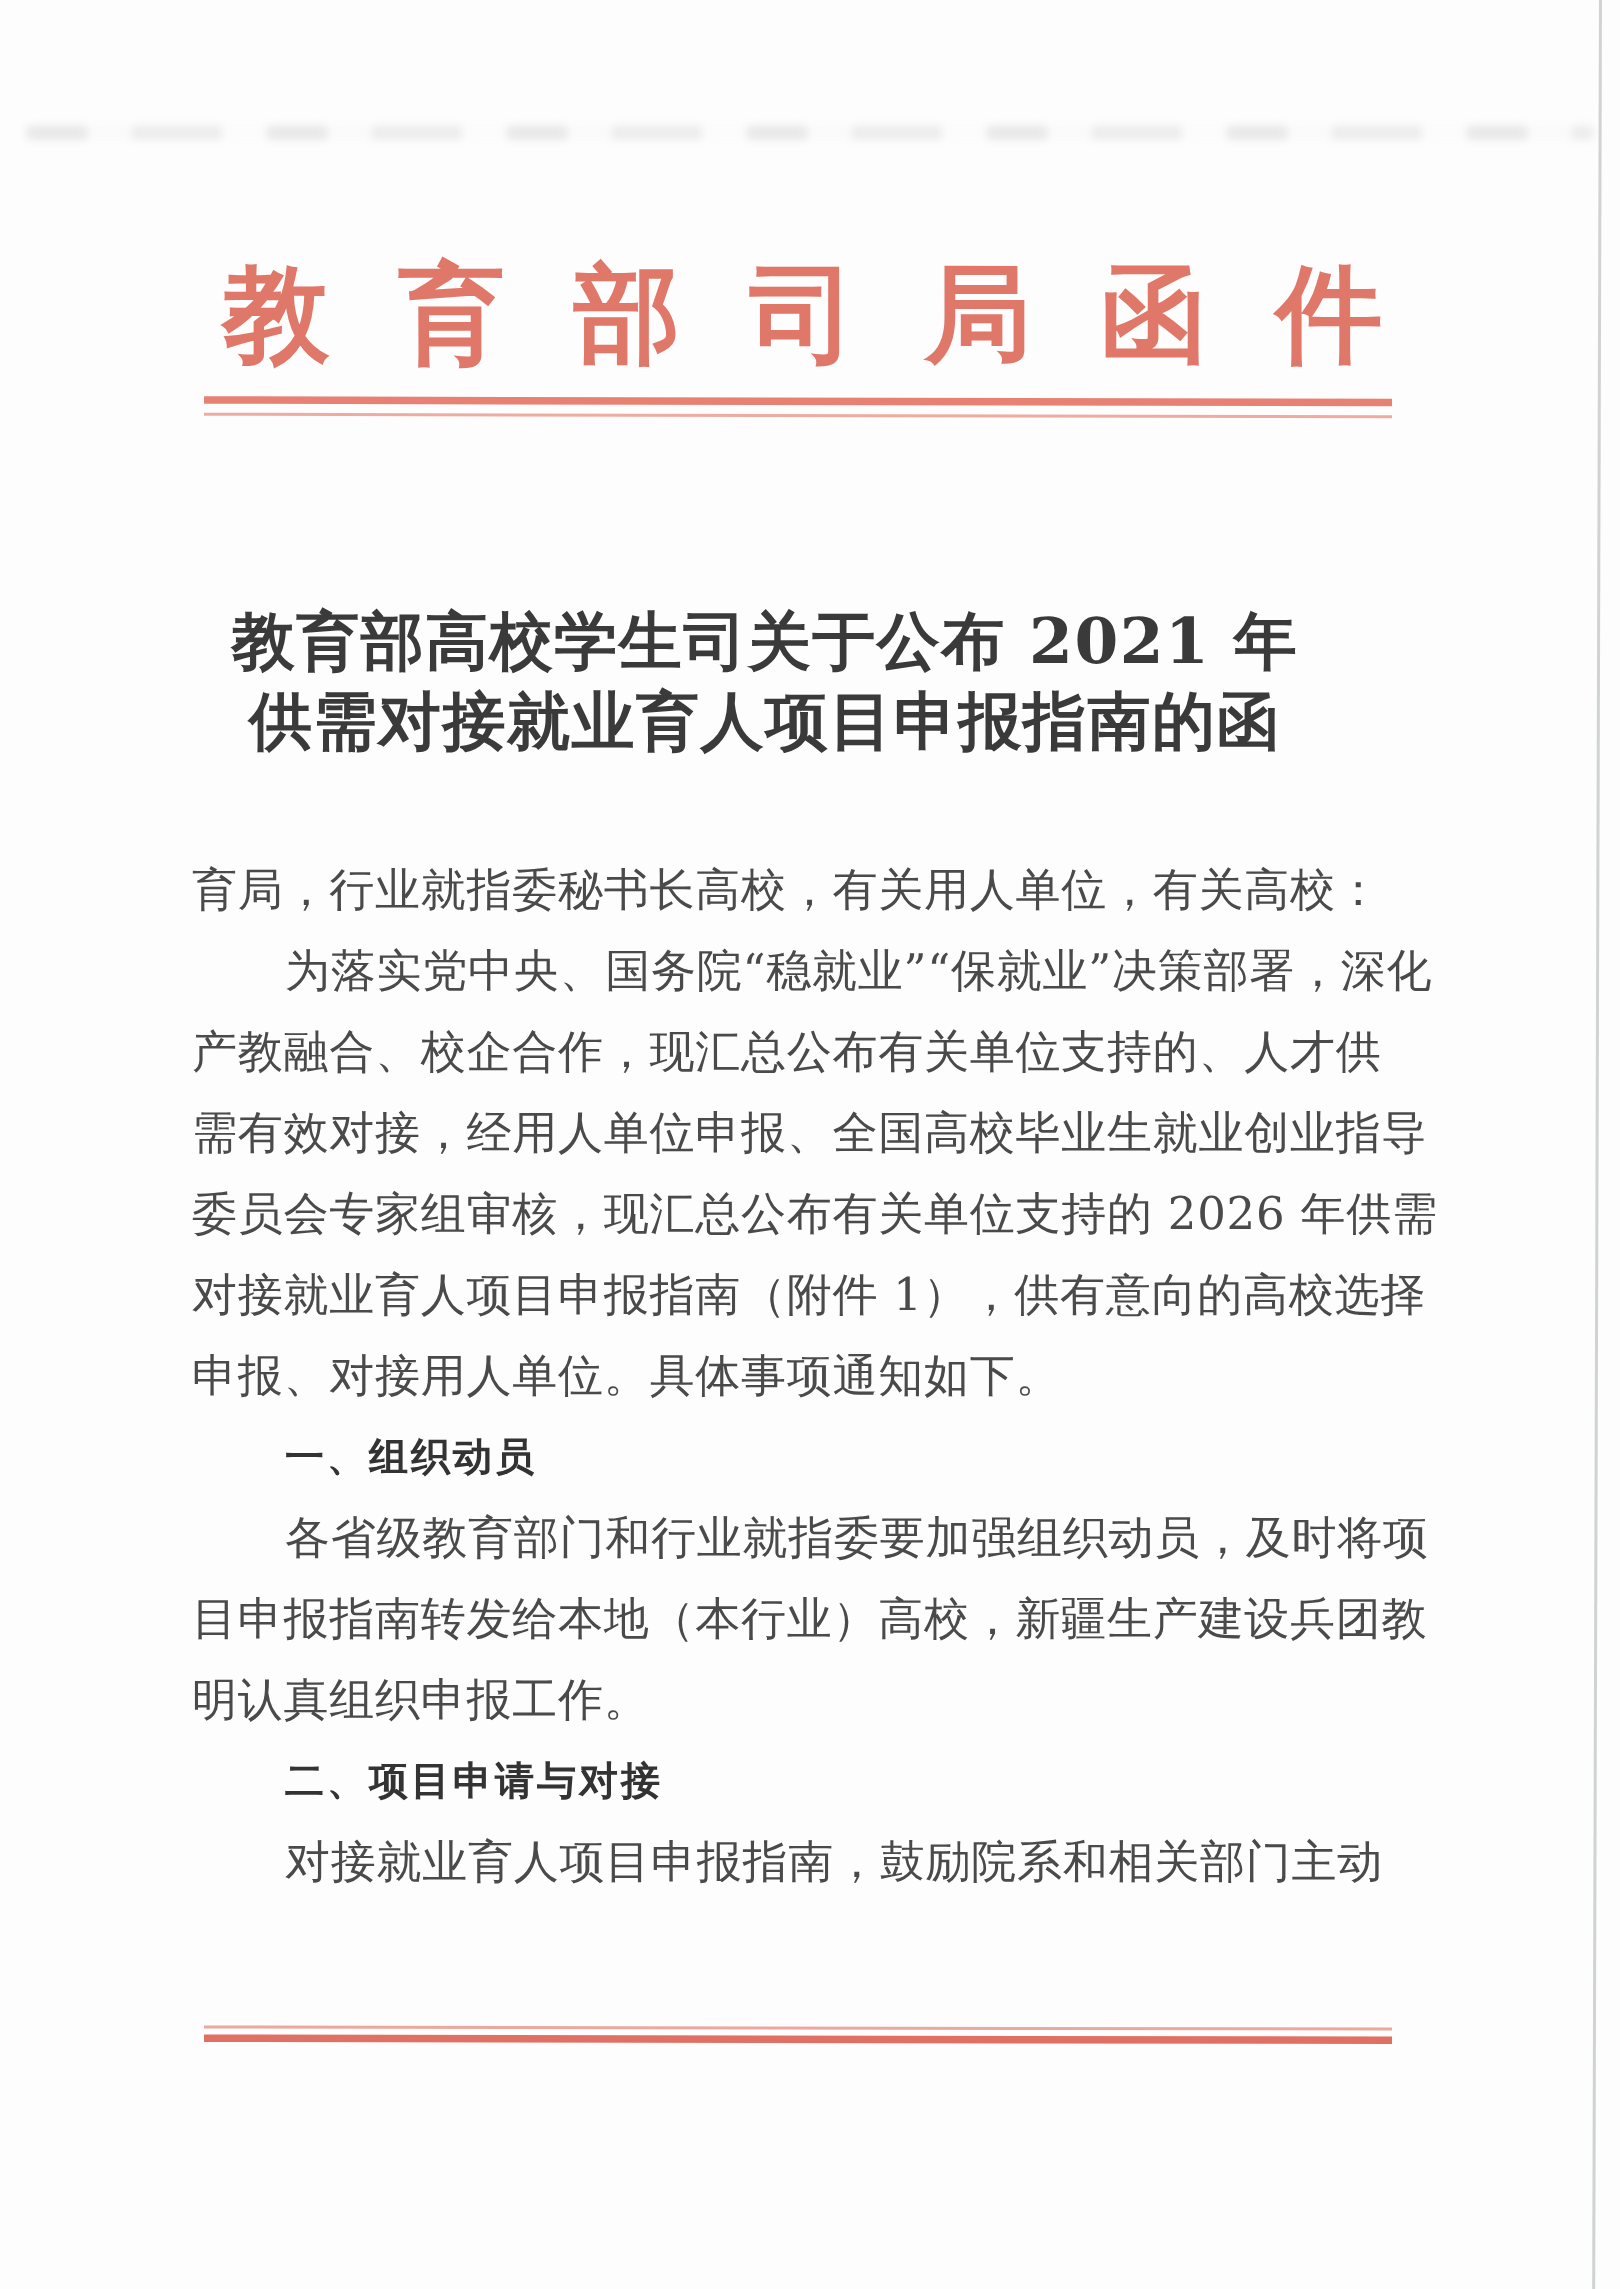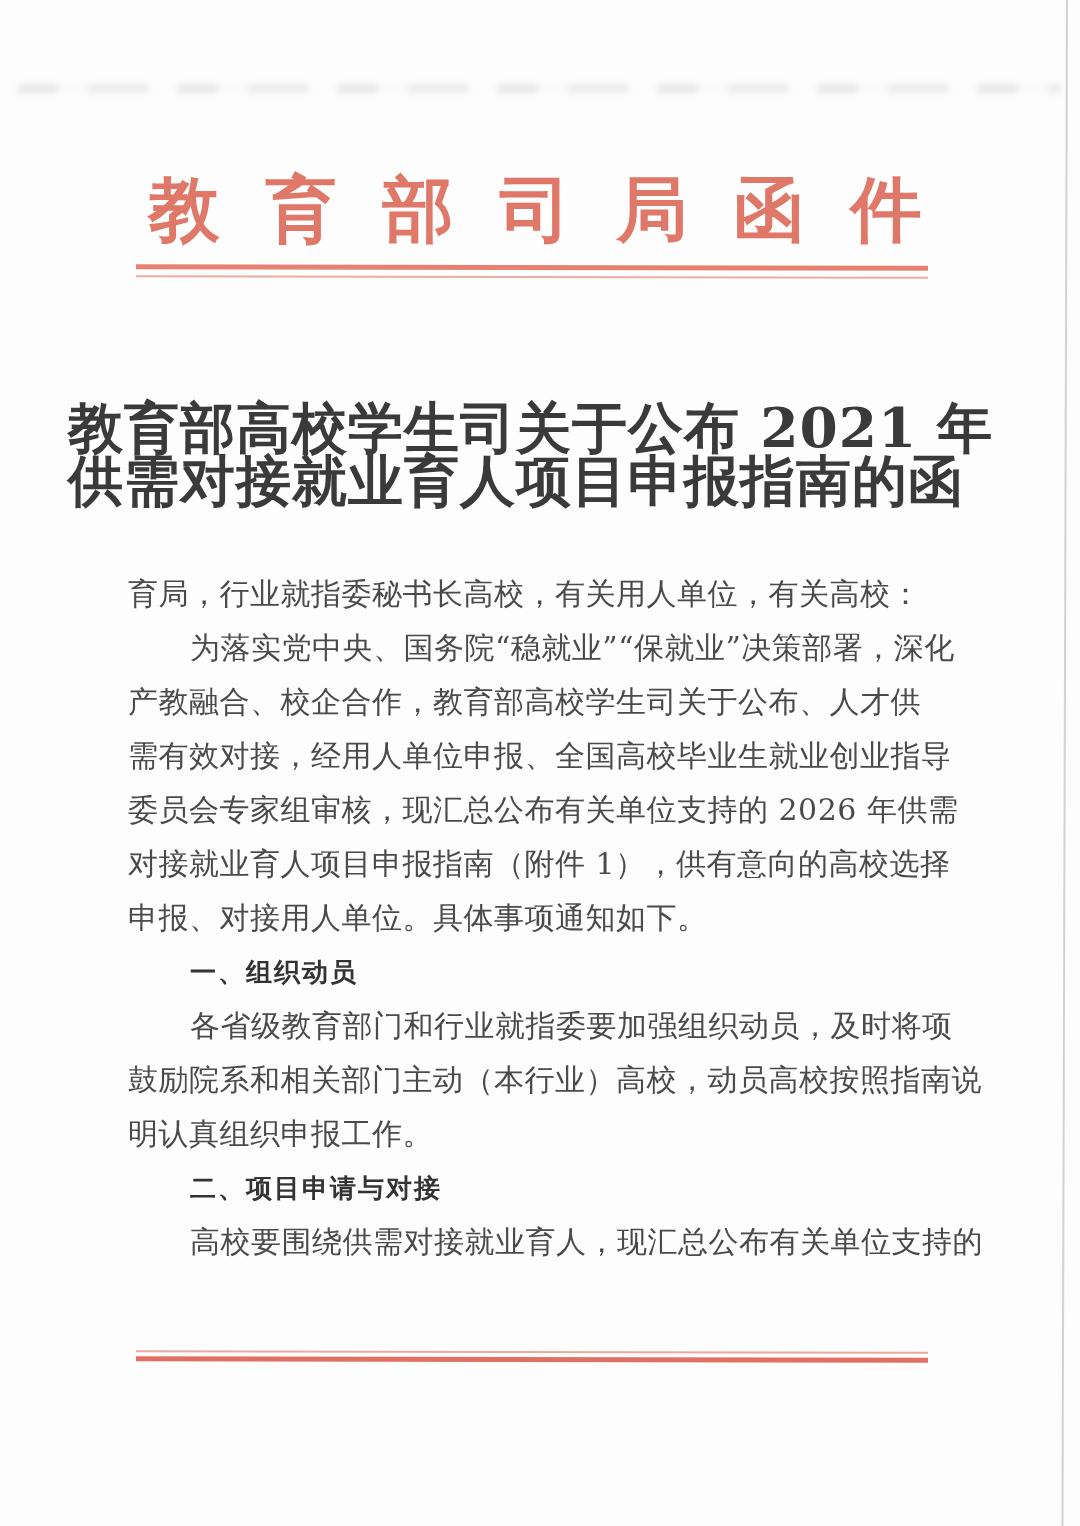--- a/index.html
+++ b/index.html
@@ -64,21 +64,21 @@
   .rule-top-thick   { top: 265px;  height: 5px; background: #e68173; transform: rotate(0.12deg); }
   .rule-top-thin    { top: 276px;  height: 2px; background: #eeaba0; transform: rotate(0.12deg); }
   .rule-bot-thin    { top: 1351px; height: 2px; background: #eba89e; transform: rotate(0.1deg); }
   .rule-bot-thick   { top: 1357px; height: 5px; background: #e07063; transform: rotate(0.1deg); }
   .doc-title {
     position: absolute;
     top: 401px;
     left: 68px;
     width: 884px;
     text-align: center;
-    font-size: 55px;
+    font-size: 42px;
     line-height: 53px;
     font-weight: 700;
     color: #3a3a3a;
     letter-spacing: 1px;
     white-space: nowrap;
   }
   .body-block {
     position: absolute;
     top: 567px;
     left: 128px;
@@ -116,29 +116,29 @@
   <div class="rule rule-top-thin"></div>
 
   <div class="doc-title">
     <div>教育部高校学生司关于公布 2021 年</div>
     <div>供需对接就业育人项目申报指南的函</div>
   </div>
 
   <div class="body-block">
       <div class="line plain">育局，行业就指委秘书长高校，有关用人单位，有关高校：</div>
       <div class="line indent">为落实党中央、国务院“稳就业”“保就业”决策部署，深化</div>
-      <div class="line plain">产教融合、校企合作，教育部高校学生司关于公布、人才供</div>
+      <div class="line plain">产教融合、校企合作，现汇总公布有关单位支持的、人才供</div>
       <div class="line plain">需有效对接，经用人单位申报、全国高校毕业生就业创业指导</div>
       <div class="line plain">委员会专家组审核，现汇总公布有关单位支持的 2026 年供需</div>
       <div class="line plain">对接就业育人项目申报指南（附件 1），供有意向的高校选择</div>
       <div class="line plain">申报、对接用人单位。具体事项通知如下。</div>
       <div class="line heading">一、组织动员</div>
       <div class="line indent">各省级教育部门和行业就指委要加强组织动员，及时将项</div>
-      <div class="line plain">鼓励院系和相关部门主动（本行业）高校，动员高校按照指南说</div>
+      <div class="line plain">目申报指南转发给本地（本行业）高校，新疆生产建设兵团教</div>
       <div class="line plain">明认真组织申报工作。</div>
       <div class="line heading">二、项目申请与对接</div>
-      <div class="line indent">高校要围绕供需对接就业育人，现汇总公布有关单位支持的</div>
+      <div class="line indent">对接就业育人项目申报指南，鼓励院系和相关部门主动</div>
   </div>
 
   <div class="rule rule-bot-thin"></div>
   <div class="rule rule-bot-thick"></div>
 
 </div>
 
 </body></html>

